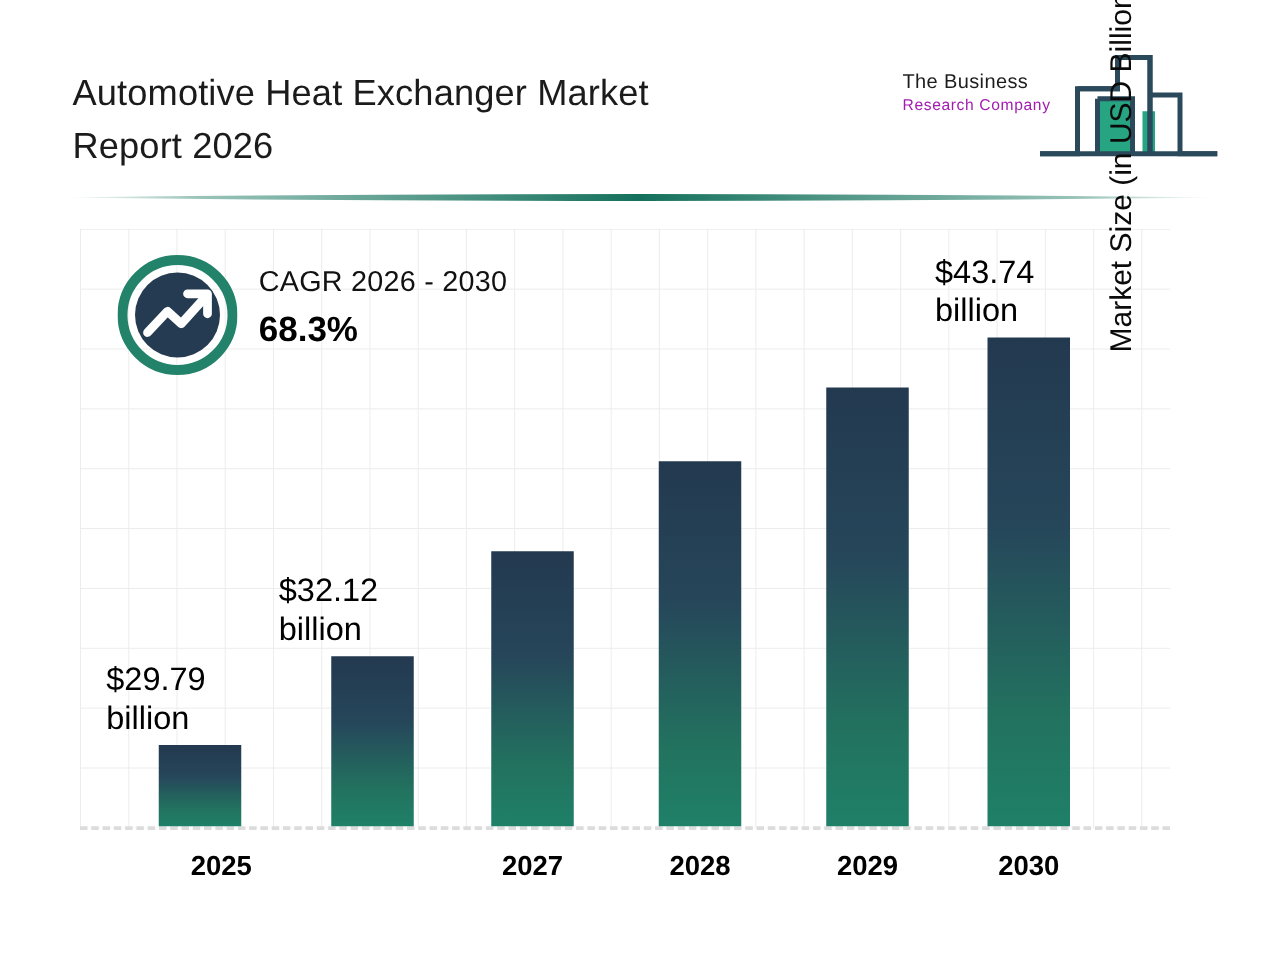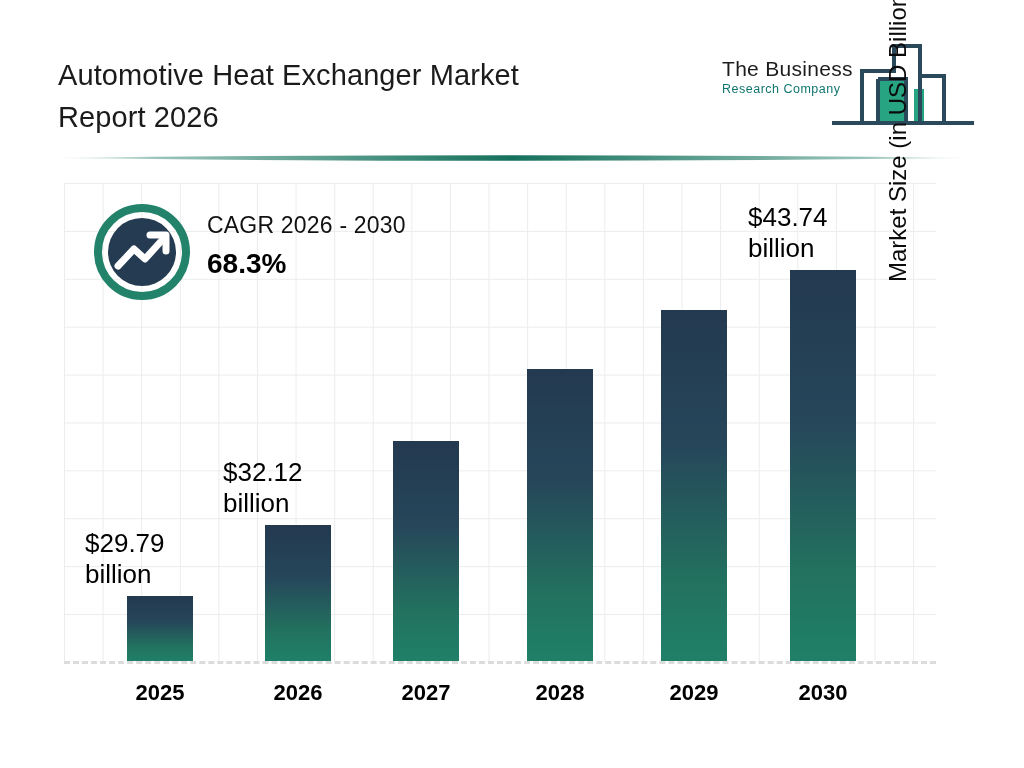--- a/index.html
+++ b/index.html
@@ -45,30 +45,30 @@
     height: 96px;
   }
   #logo-text {
     position: absolute;
     left: 0;
     top: 20px;
     width: 152px;
     text-align: left;
   }
   #logo-line1 {
-    font-size: 21px;
+    font-size: 16px;
     font-weight: 400;
     color: #1d1d1d;
     letter-spacing: .3px;
     line-height: 1.05;
   }
   #logo-line2 {
     font-size: 12.5px;
     font-weight: 400;
-    color: #0f766e;
+    color: #a21caf;
     letter-spacing: .5px;
     line-height: 1.2;
     margin-top: 2px;
   }
   #logo-mark {
     position: absolute;
     left: 110px;
     top: 0px;
     width: 142px;
     height: 92px;
@@ -259,22 +259,21 @@
   <div class="bar-wrap" style="left:661px;">
     <div class="bar" style="height:351px;"></div>
     <div class="bar-value" style="bottom:358px;"></div>
   </div>
   <div class="bar-wrap" style="left:790px;">
     <div class="bar" style="height:391px;"></div>
     <div class="bar-value" style="bottom:398px;">$43.74
 billion</div>
   </div>
 
-  <div class="x-label" style="left:95px;">2025</div>
-  <div class="x-label" style="left:233px;">2026</div>
+  <div class="x-label" style="left:112px;">2025</div>
   <div class="x-label" style="left:361px;">2027</div>
   <div class="x-label" style="left:495px;">2028</div>
   <div class="x-label" style="left:629px;">2029</div>
   <div class="x-label" style="left:758px;">2030</div>
 
   <div id="y-axis-title">Market Size (in USD Billion)</div>
 
   <div id="cagr">
     <svg id="cagr-icon" viewBox="0 0 96 96">
       <circle cx="48" cy="48" r="44" fill="none" stroke="#22836a" stroke-width="8"></circle>

